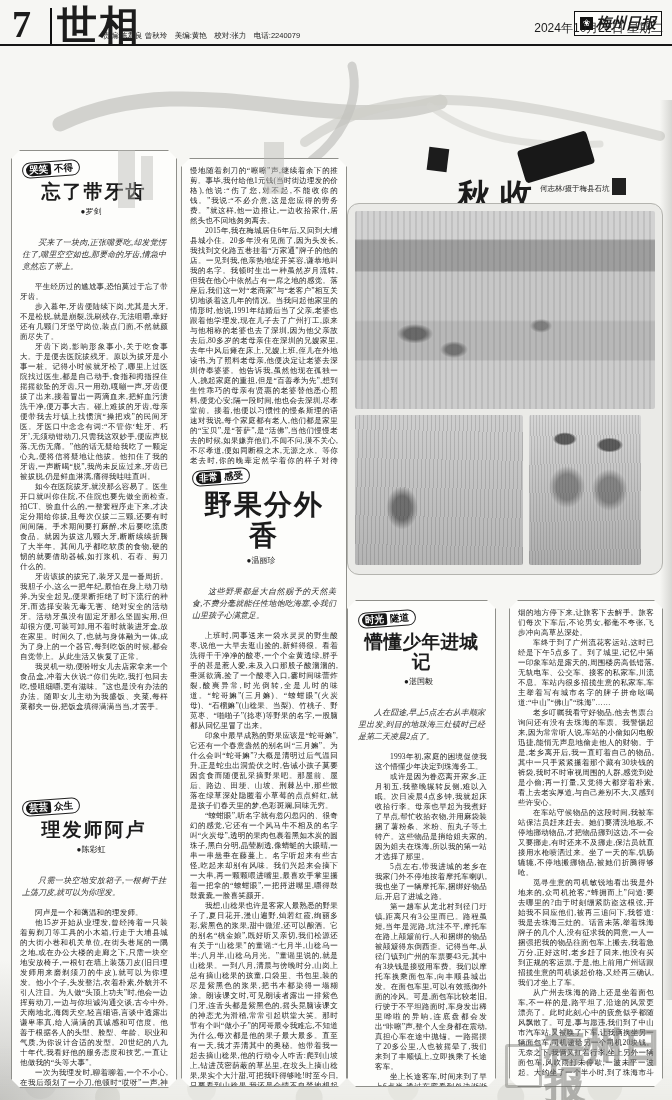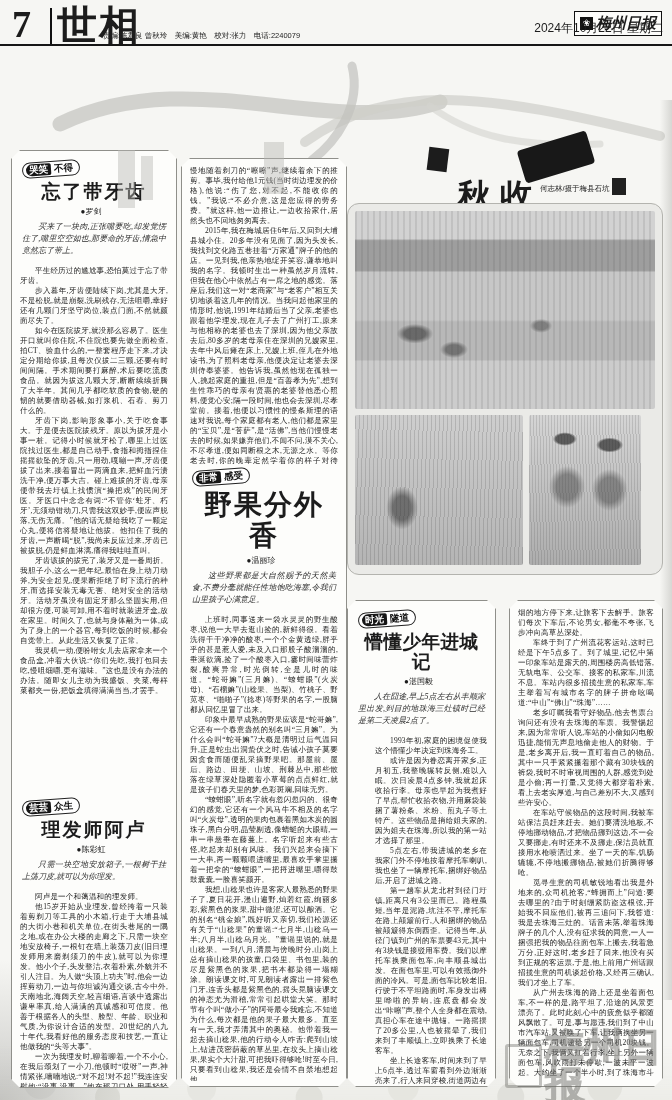--- a/index.html
+++ b/index.html
@@ -30,21 +30,21 @@
        padding:7px 8px;box-sizing:border-box;overflow:hidden;}
   .badge{display:inline-flex;align-items:center;border:1px solid #222;border-radius:10px;
          padding:1px 3px;background:#fff;transform:rotate(-4deg);margin:1px 0 2px 2px;
          font-family:"Liberation Sans",sans-serif;font-size:9.5px;font-weight:700;line-height:12px;}
   .b-dark{background:#161616;color:#fff;padding:0 3px;border-radius:7px 2px 2px 7px;}
   .b-light{color:#111;padding:0 3px;}
   h2.art-title{margin:3px 0 2px;text-align:center;font-weight:900;letter-spacing:2px;
                font-family:"Liberation Sans",sans-serif;font-size:19px;line-height:1.1;}
   .author{text-align:center;font-size:8px;padding-right:6px;margin:3px 0 4px;
           font-family:"Liberation Sans",sans-serif;}
-  .intro{margin:4px 2px 9px;font-size:8px;line-height:12px;font-style:italic;color:#2e2e2e;
+  .intro{margin:20px 2px 9px;font-size:8px;line-height:12px;font-style:italic;color:#2e2e2e;
          text-indent:2em;text-align:justify;}
   .para{margin:0;font-size:7.5px;line-height:10px;text-align:justify;text-indent:2em;
         letter-spacing:.2px;color:#1d1d1d;}
   .para.noindent{text-indent:0;}
   .body{overflow:hidden;}
   
   .col1{left:11px;top:150px;width:166px;height:938px;}
   .col2{left:181px;top:158px;width:166px;height:929px;}
   .art-teeth{height:638px;overflow:hidden;}
   .cont{height:300px;}
@@ -135,22 +135,22 @@
       <div class="badge">
         <span class="b-dark">哭笑</span>
           <span class="b-light">不得</span>
       </div>
       <h2 class="art-title">忘了带牙齿</h2>
       <div class="author">●罗剑</div>
       <p class="intro">买来了一块肉,正张嘴要吃,却发觉愣住了,嘴里空空如也,那要命的牙齿,情急中竟然忘了带上。</p>
       <div class="body">
           <p class="para">平生经历过的尴尬事,恐怕莫过于忘了带牙齿。</p>
           <p class="para">步入暮年,牙齿便陆续下岗,尤其是大牙,不是松脱,就是崩裂,洗刷残存,无法咀嚼,幸好还有几颗门牙坚守岗位,装点门面,不然就颜面尽失了。</p>
+          <p class="para">牙齿下岗,影响形象事小,关于吃食事大。于是便去医院拔残牙。原以为拔牙是小事一桩。记得小时候就牙松了,哪里上过医院找过医生,都是自己动手,食指和拇指捏住摇摇欲坠的牙齿,只一用劲,嘎嘣一声,牙齿便拔了出来,接着冒出一两滴血来,把鲜血污渍洗干净,便万事大吉。碰上难拔的牙齿,母亲便带我去圩镇上找惯演“操把戏”的民间牙医。牙医口中念念有词:“不管你‘蛀牙、朽牙’,无须动钳动刀,只需我这双妙手,便应声脱落,无伤无痛。”他的话无疑给我吃了一颗定心丸,便将信将疑地让他拔。他扣住了我的牙齿,一声断喝“脱”,我尚未反应过来,牙齿已被拔脱,仍是鲜血淋漓,痛得我哇哇直叫。</p>
           <p class="para">如今在医院拔牙,就没那么容易了。医生开口就叫你住院,不住院也要先做全面检查,拍CT、验血什么的,一整套程序走下来,才决定分期给你拔,且每次仅拔二三颗,还要有时间间隔。手术期间要打麻醉,术后要吃流质食品。就因为拔这几颗大牙,断断续续折腾了大半年。其间几乎都吃软质的食物,硬的韧的就要借助器械,如打浆机、石舂、剪刀什么的。</p>
-          <p class="para">牙齿下岗,影响形象事小,关于吃食事大。于是便去医院拔残牙。原以为拔牙是小事一桩。记得小时候就牙松了,哪里上过医院找过医生,都是自己动手,食指和拇指捏住摇摇欲坠的牙齿,只一用劲,嘎嘣一声,牙齿便拔了出来,接着冒出一两滴血来,把鲜血污渍洗干净,便万事大吉。碰上难拔的牙齿,母亲便带我去圩镇上找惯演“操把戏”的民间牙医。牙医口中念念有词:“不管你‘蛀牙、朽牙’,无须动钳动刀,只需我这双妙手,便应声脱落,无伤无痛。”他的话无疑给我吃了一颗定心丸,便将信将疑地让他拔。他扣住了我的牙齿,一声断喝“脱”,我尚未反应过来,牙齿已被拔脱,仍是鲜血淋漓,痛得我哇哇直叫。</p>
           <p class="para">牙齿该拔的拔完了,装牙又是一番周折。我胆子小,这么一把年纪,最怕在身上动刀动斧,为安全起见,便果断拒绝了时下流行的种牙,而选择安装无毒无害、绝对安全的活动牙。活动牙虽没有固定牙那么坚固实用,但却很方便,可装可卸,用不着时就装进牙盒,放在家里。时间久了,也就与身体融为一体,成为了身上的一个器官,每到吃饭的时候,都会自觉带上。从此生活又恢复了正常。</p>
           <p class="para">我灵机一动,便吩咐女儿去店家拿来一个食品盒,冲着大伙说:“你们先吃,我打包回去吃,慢咀细嚼,更有滋味。”这也是没有办法的办法。随即女儿主动为我盛饭、夹菜,每样菜都夹一份,把饭盒填得满满当当,才罢手。</p>
         </div>
     </article>
     <article>
       <div class="badge">
         <span class="b-dark">芸芸</span>
           <span class="b-light">众生</span>
       </div>
       <h2 class="art-title">理发师阿卢</h2>

